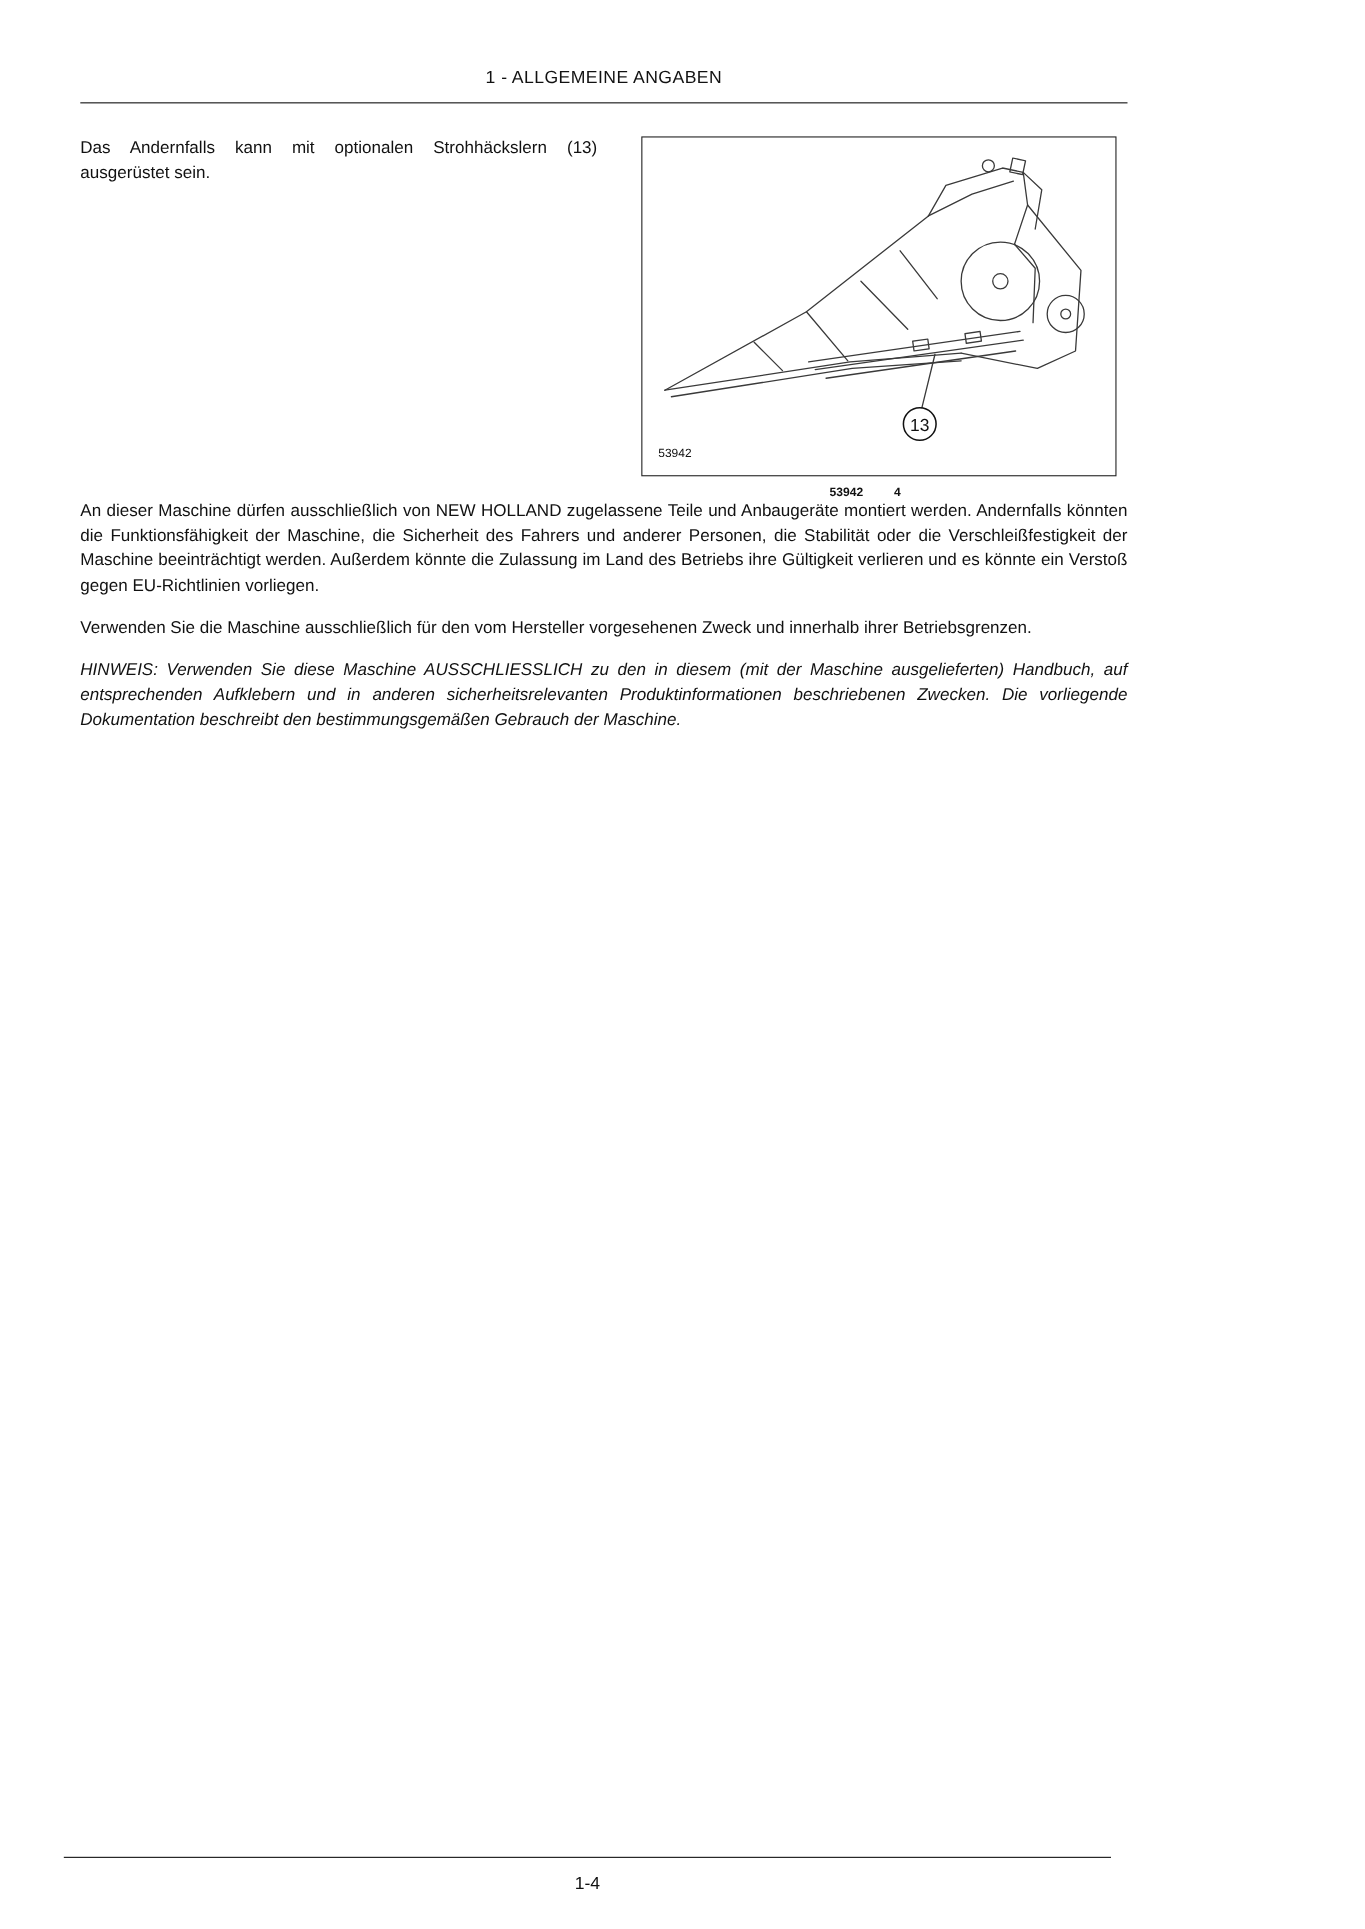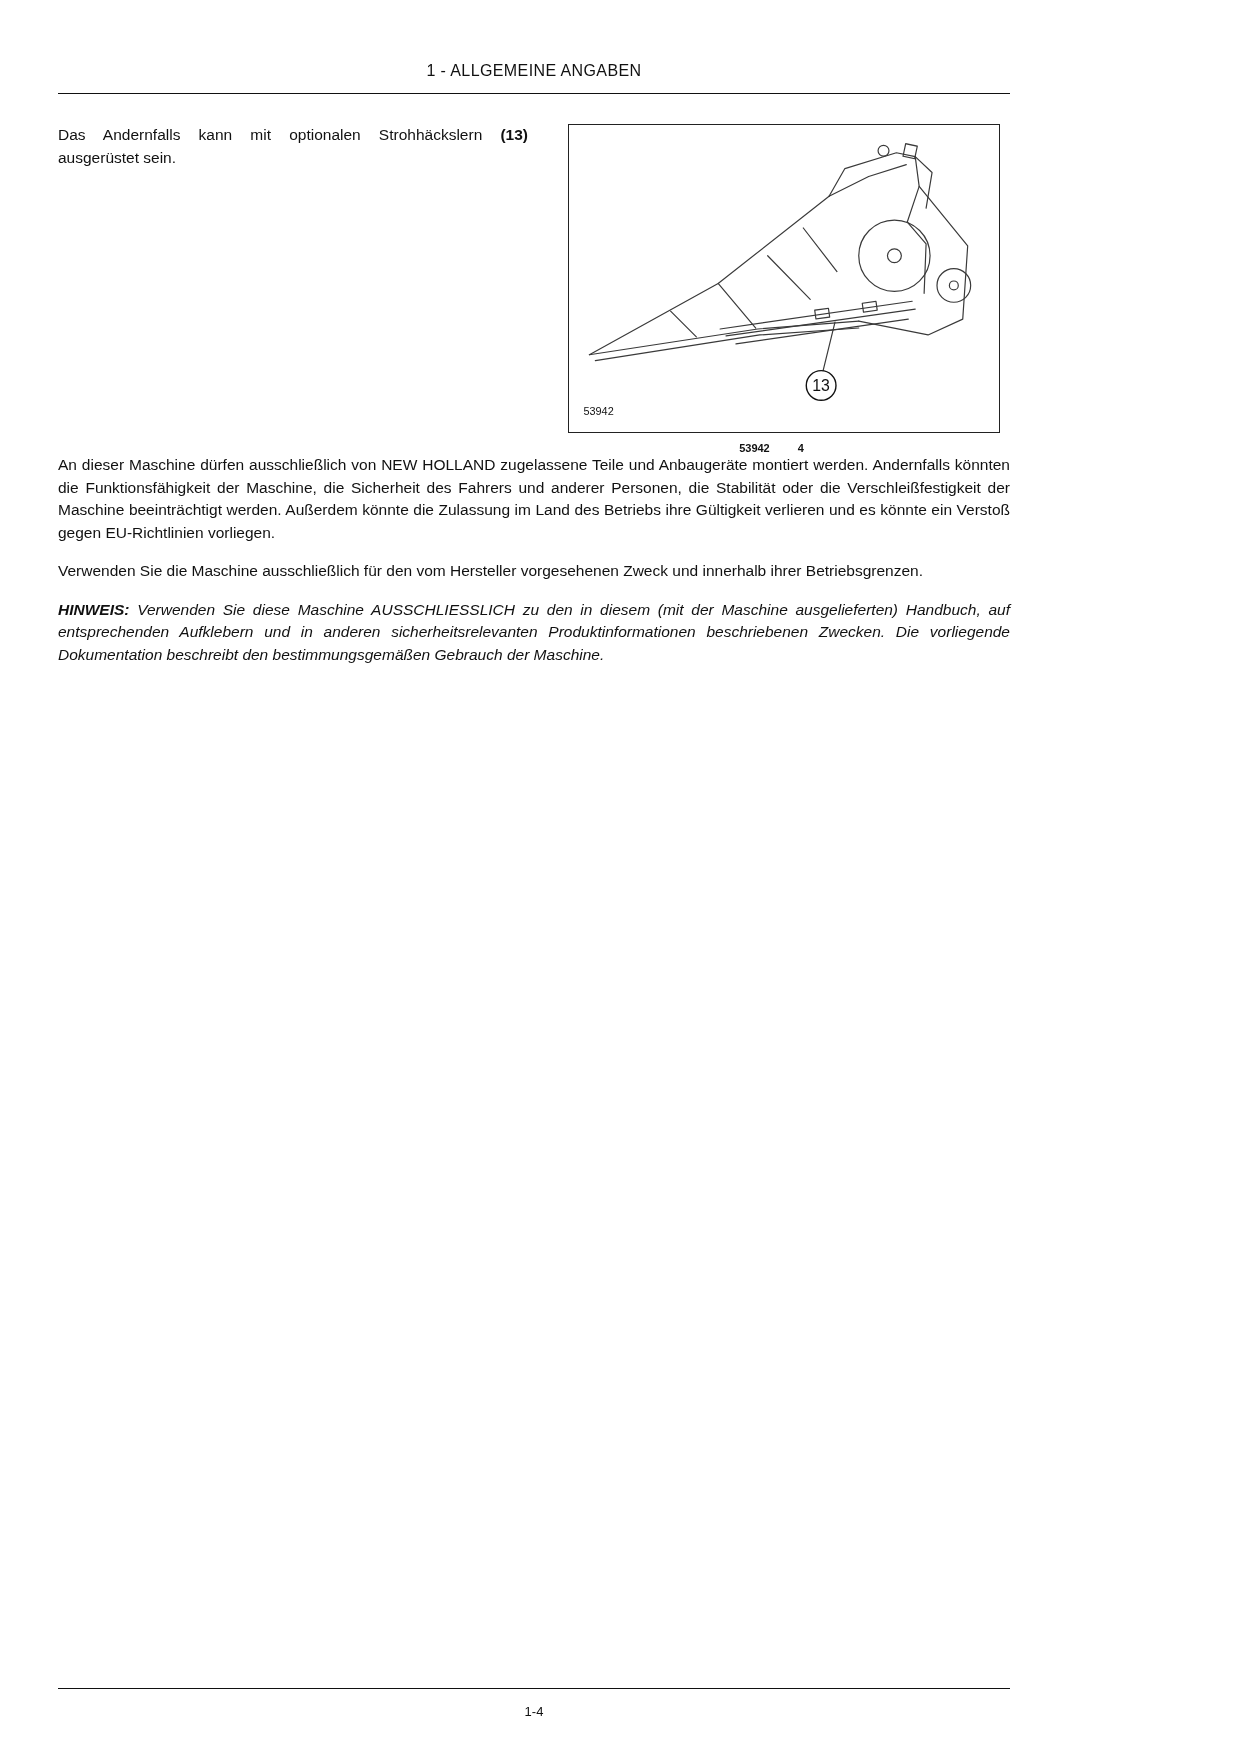--- a/index.html
+++ b/index.html
@@ -12,21 +12,21 @@
   .page {
     position: relative;
     width: 1241px;
     height: 1754px;
     margin: 0 auto;
     background: #ffffff;
     overflow: hidden;
   }
   .content {
     position: absolute;
-    left: 58px;
+    left: 73px;
     top: 0;
     width: 952px;
   }
   .chapter-title {
     text-align: center;
     font-size: 16px;
     letter-spacing: 0.4px;
     padding-top: 62px;
     color: #111;
   }
@@ -40,21 +40,21 @@
     align-items: flex-start;
     margin-top: 30px;
   }
   .left-col { width: 470px; flex: 0 0 470px; }
   p.body {
     font-size: 15.5px;
     line-height: 22.5px;
     text-align: justify;
     margin-bottom: 16px;
   }
-  p.body b { font-weight: bold; }
+  p.body b { font-weight: normal; }
   .note { font-style: italic; }
   .note b { font-style: italic; }
   .figure-wrap {
     margin-left: 15px;
     width: 432px;
     flex: 0 0 432px;
     padding-left: 25px;
   }
   .figure-box {
     position: relative;
@@ -84,21 +84,21 @@
     top: 1688px;
     border: none;
     border-top: 1.7px solid #111;
   }
   .page-number {
     position: absolute;
     left: 58px;
     width: 952px;
     top: 1704px;
     text-align: center;
-    font-size: 13px;
+    font-size: 16px;
   }
 </style>
 </head>
 <body>
 
 <div class="page">
   <div class="content">
 
     <div class="chapter-title">1 - ALLGEMEINE ANGABEN</div>
     <hr class="header-rule">

